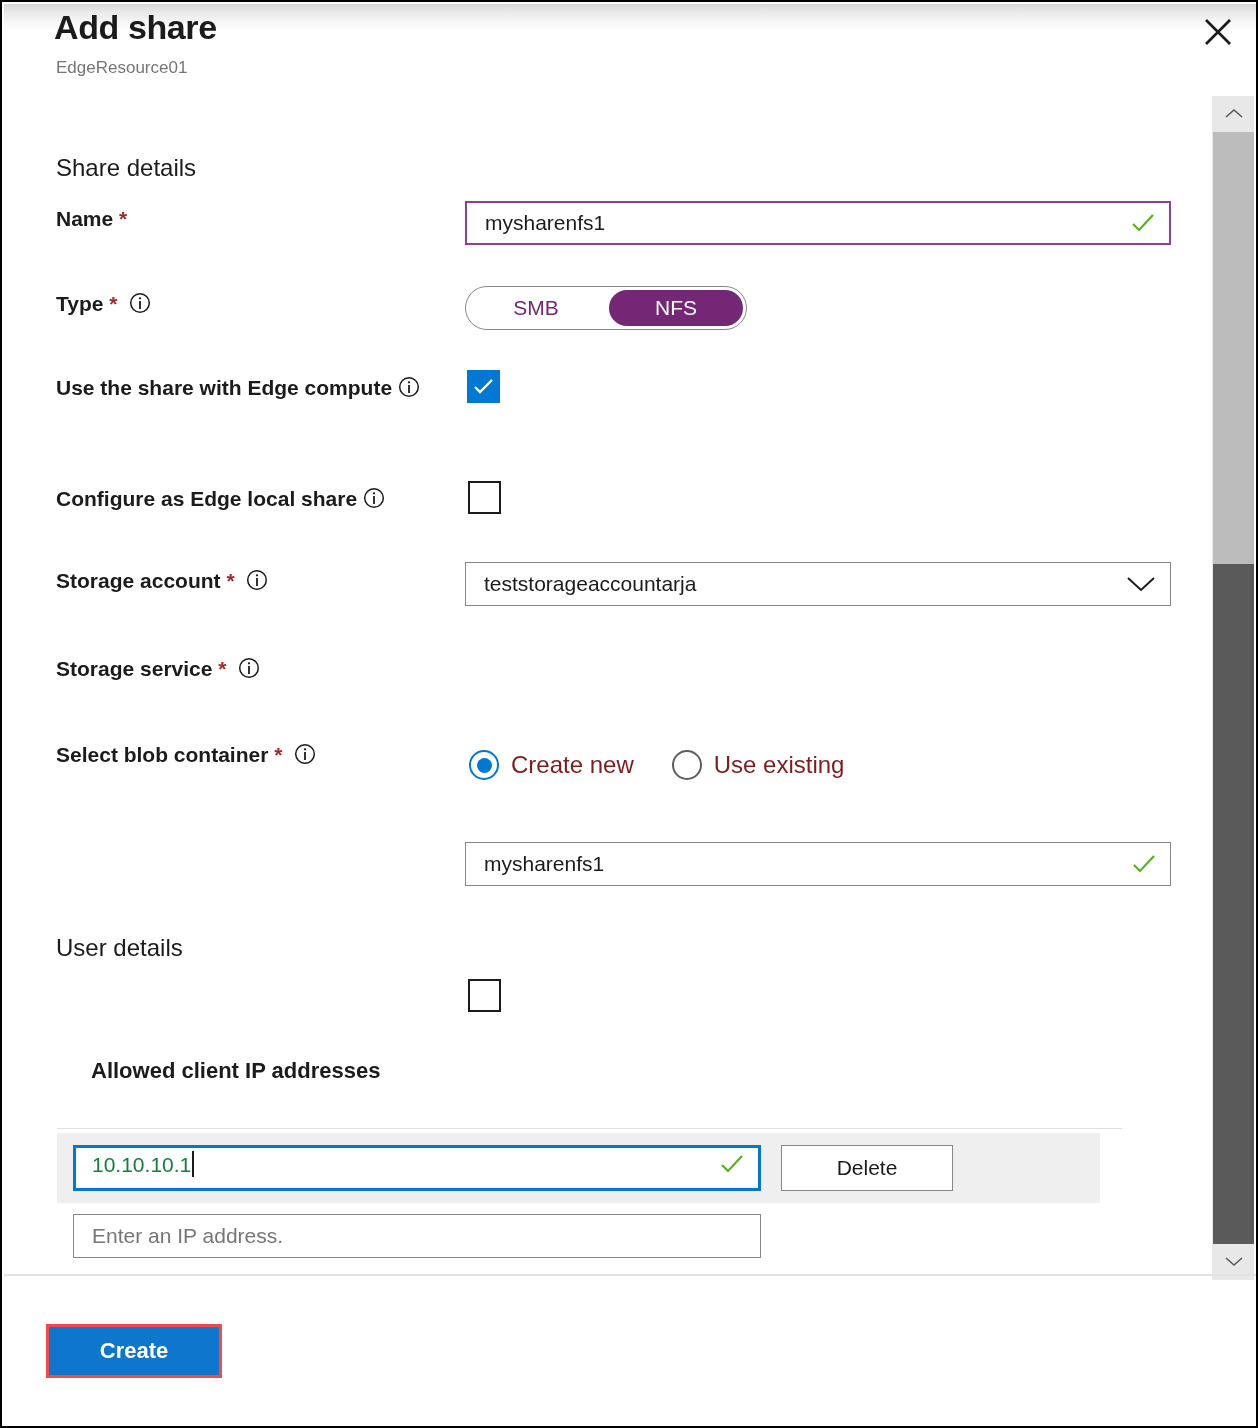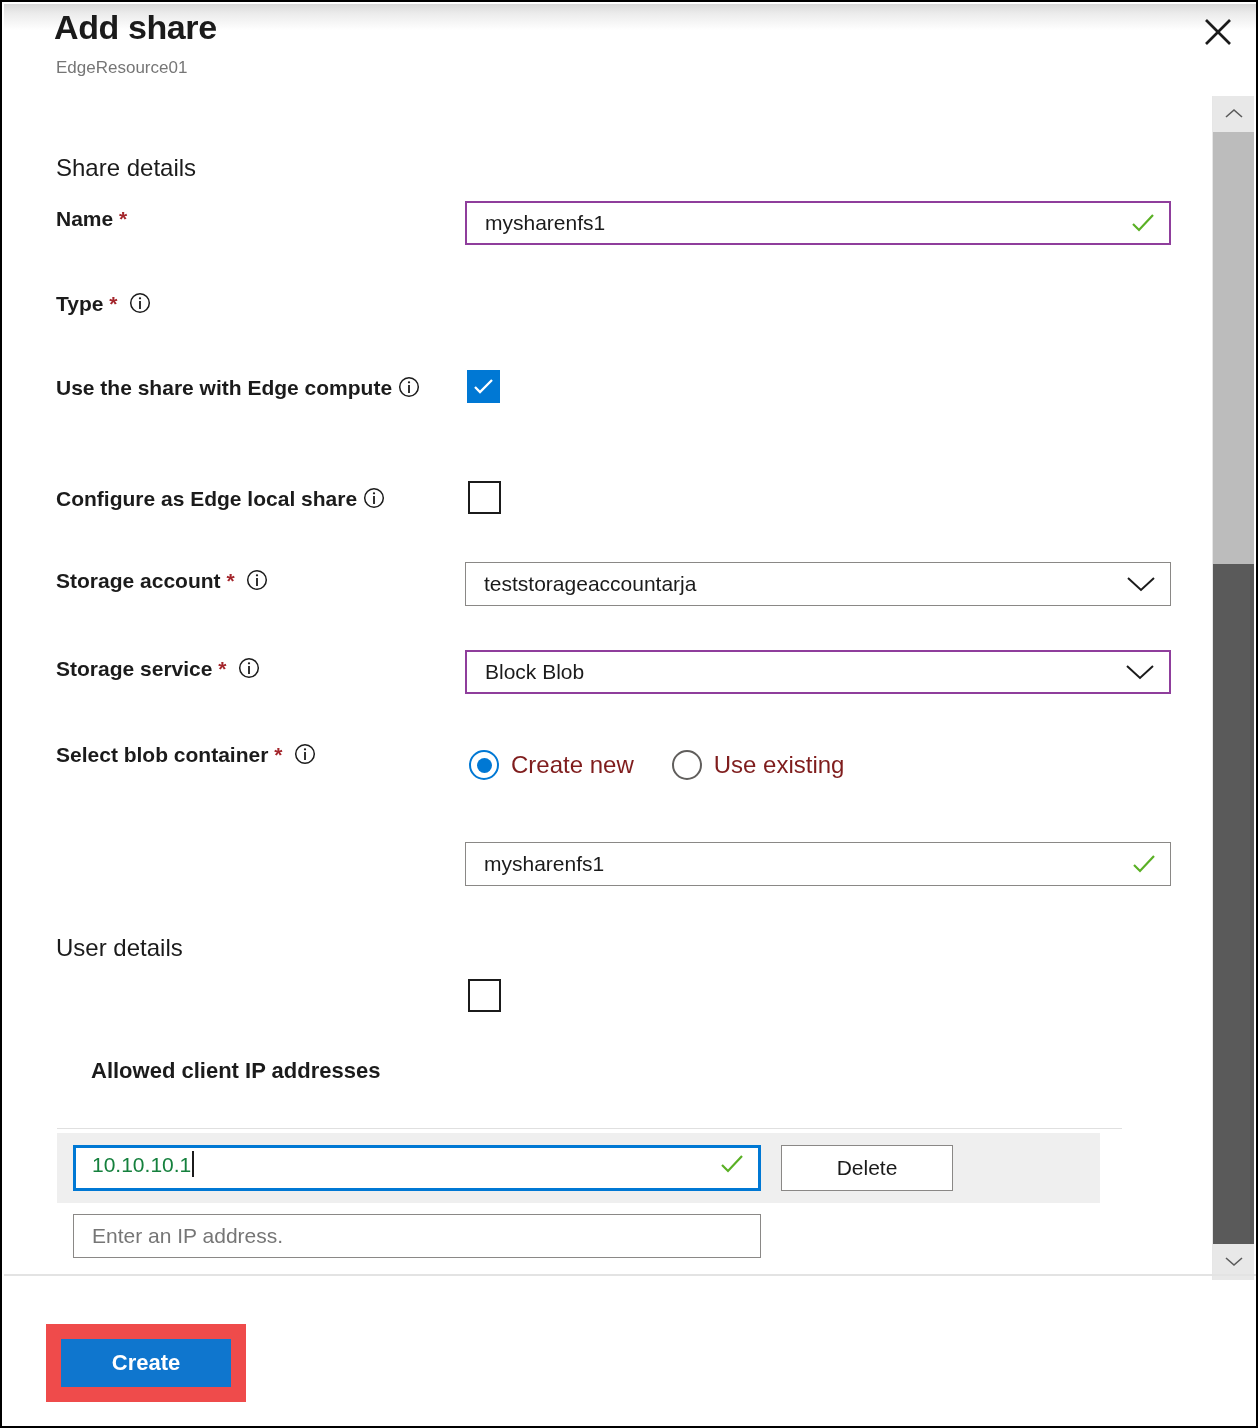--- a/index.html
+++ b/index.html
@@ -236,21 +236,21 @@
   .footer-line {
     position:absolute;
     left:2px; top:1272px;
     width:1254px; height:2px;
     background:#e3e3e3;
   }
   .create-wrap {
     position:absolute;
     left:44px; top:1322px;
     box-sizing:border-box;
-    padding:15px;
+    padding:3px;
     background:#ef4b4b;
   }
   .create-btn {
     box-sizing:border-box;
     width:170px; height:48px;
     background:#0f76ce;
     color:#ffffff;
     font-size:22px; font-weight:bold;
     display:flex; align-items:center; justify-content:center;
     border:none; cursor:pointer;
@@ -317,20 +317,24 @@
       <span>Type</span>
       <span class="req-star">*</span>
       <span class="info-ico">
         <svg width="22" height="22" viewBox="0 0 22 22">
           <circle cx="11" cy="11" r="9.3" fill="none" stroke="#1b1b1b" stroke-width="1.5"></circle>
           <circle cx="11" cy="6.3" r="1.15" fill="#1b1b1b"></circle>
           <rect x="10.1" y="9" width="1.8" height="8" fill="#1b1b1b"></rect>
         </svg>
       </span>
     </div>
+    <div class="pill" style="left:463px; top:284px; width:282px;">
+      <div class="pill-opt off">SMB</div>
+      <div class="pill-opt on">NFS</div>
+    </div>
 
     <div class="fld-label" style="left:54px; top:367px; width:380px;">
       <span>Use the share with Edge compute</span><span class="info-ico">
         <svg width="22" height="22" viewBox="0 0 22 22">
           <circle cx="11" cy="11" r="9.3" fill="none" stroke="#1b1b1b" stroke-width="1.5"></circle>
           <circle cx="11" cy="6.3" r="1.15" fill="#1b1b1b"></circle>
           <rect x="10.1" y="9" width="1.8" height="8" fill="#1b1b1b"></rect>
         </svg>
       </span>
     </div>
@@ -374,28 +378,20 @@
     </div>
 
     <div class="fld-label" style="left:54px; top:648px;">
       <span>Storage service</span>
       <span class="req-star">*</span>
       <span class="info-ico">
         <svg width="22" height="22" viewBox="0 0 22 22">
           <circle cx="11" cy="11" r="9.3" fill="none" stroke="#1b1b1b" stroke-width="1.5"></circle>
           <circle cx="11" cy="6.3" r="1.15" fill="#1b1b1b"></circle>
           <rect x="10.1" y="9" width="1.8" height="8" fill="#1b1b1b"></rect>
-        </svg>
-      </span>
-    </div>
-    <div class="tbox purple" style="left:463px; top:648px; width:706px;">
-      <span class="val">Block Blob</span>
-      <span class="chev">
-        <svg width="30" height="18" viewBox="0 0 30 18">
-          <polyline points="2,3 15,15 28,3" fill="none" stroke="#1b1b1b" stroke-width="2"></polyline>
         </svg>
       </span>
     </div>
 
     <div class="fld-label" style="left:54px; top:734px;">
       <span>Select blob container</span>
       <span class="req-star">*</span>
       <span class="info-ico">
         <svg width="22" height="22" viewBox="0 0 22 22">
           <circle cx="11" cy="11" r="9.3" fill="none" stroke="#1b1b1b" stroke-width="1.5"></circle>

